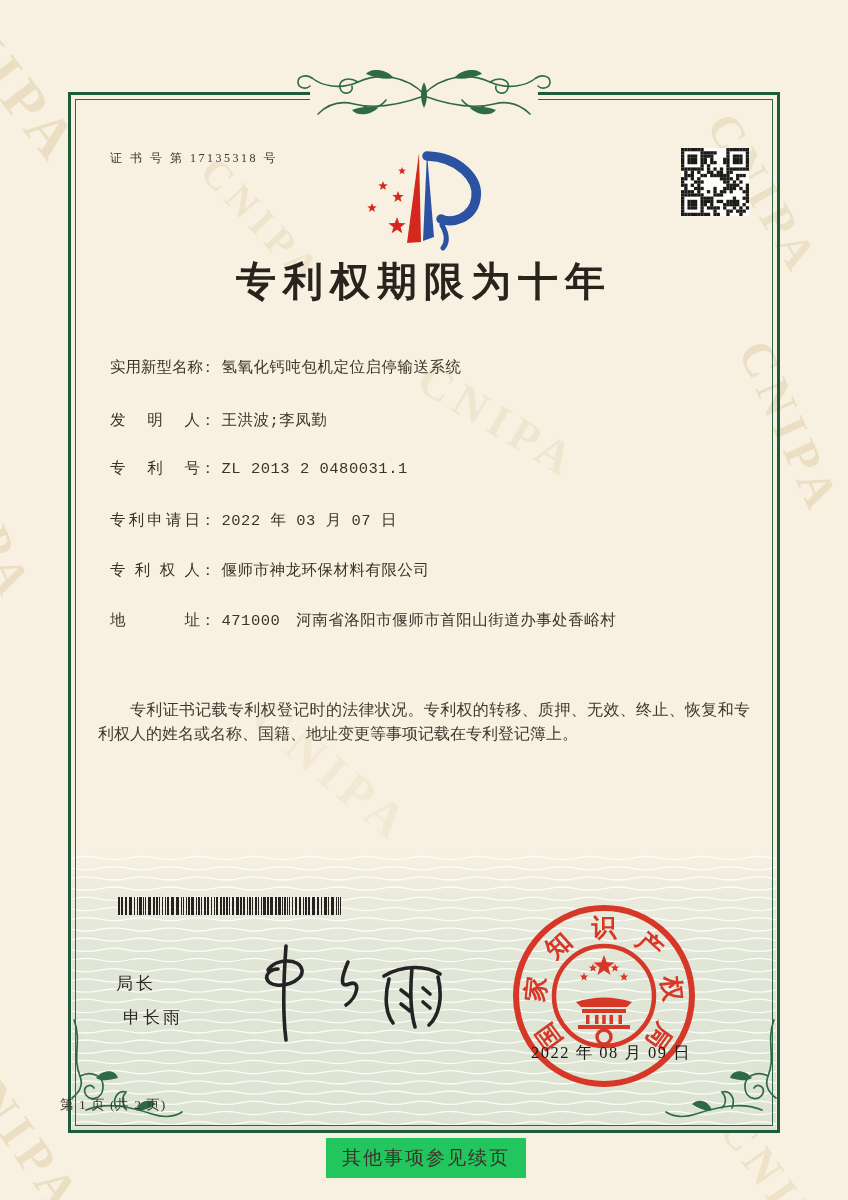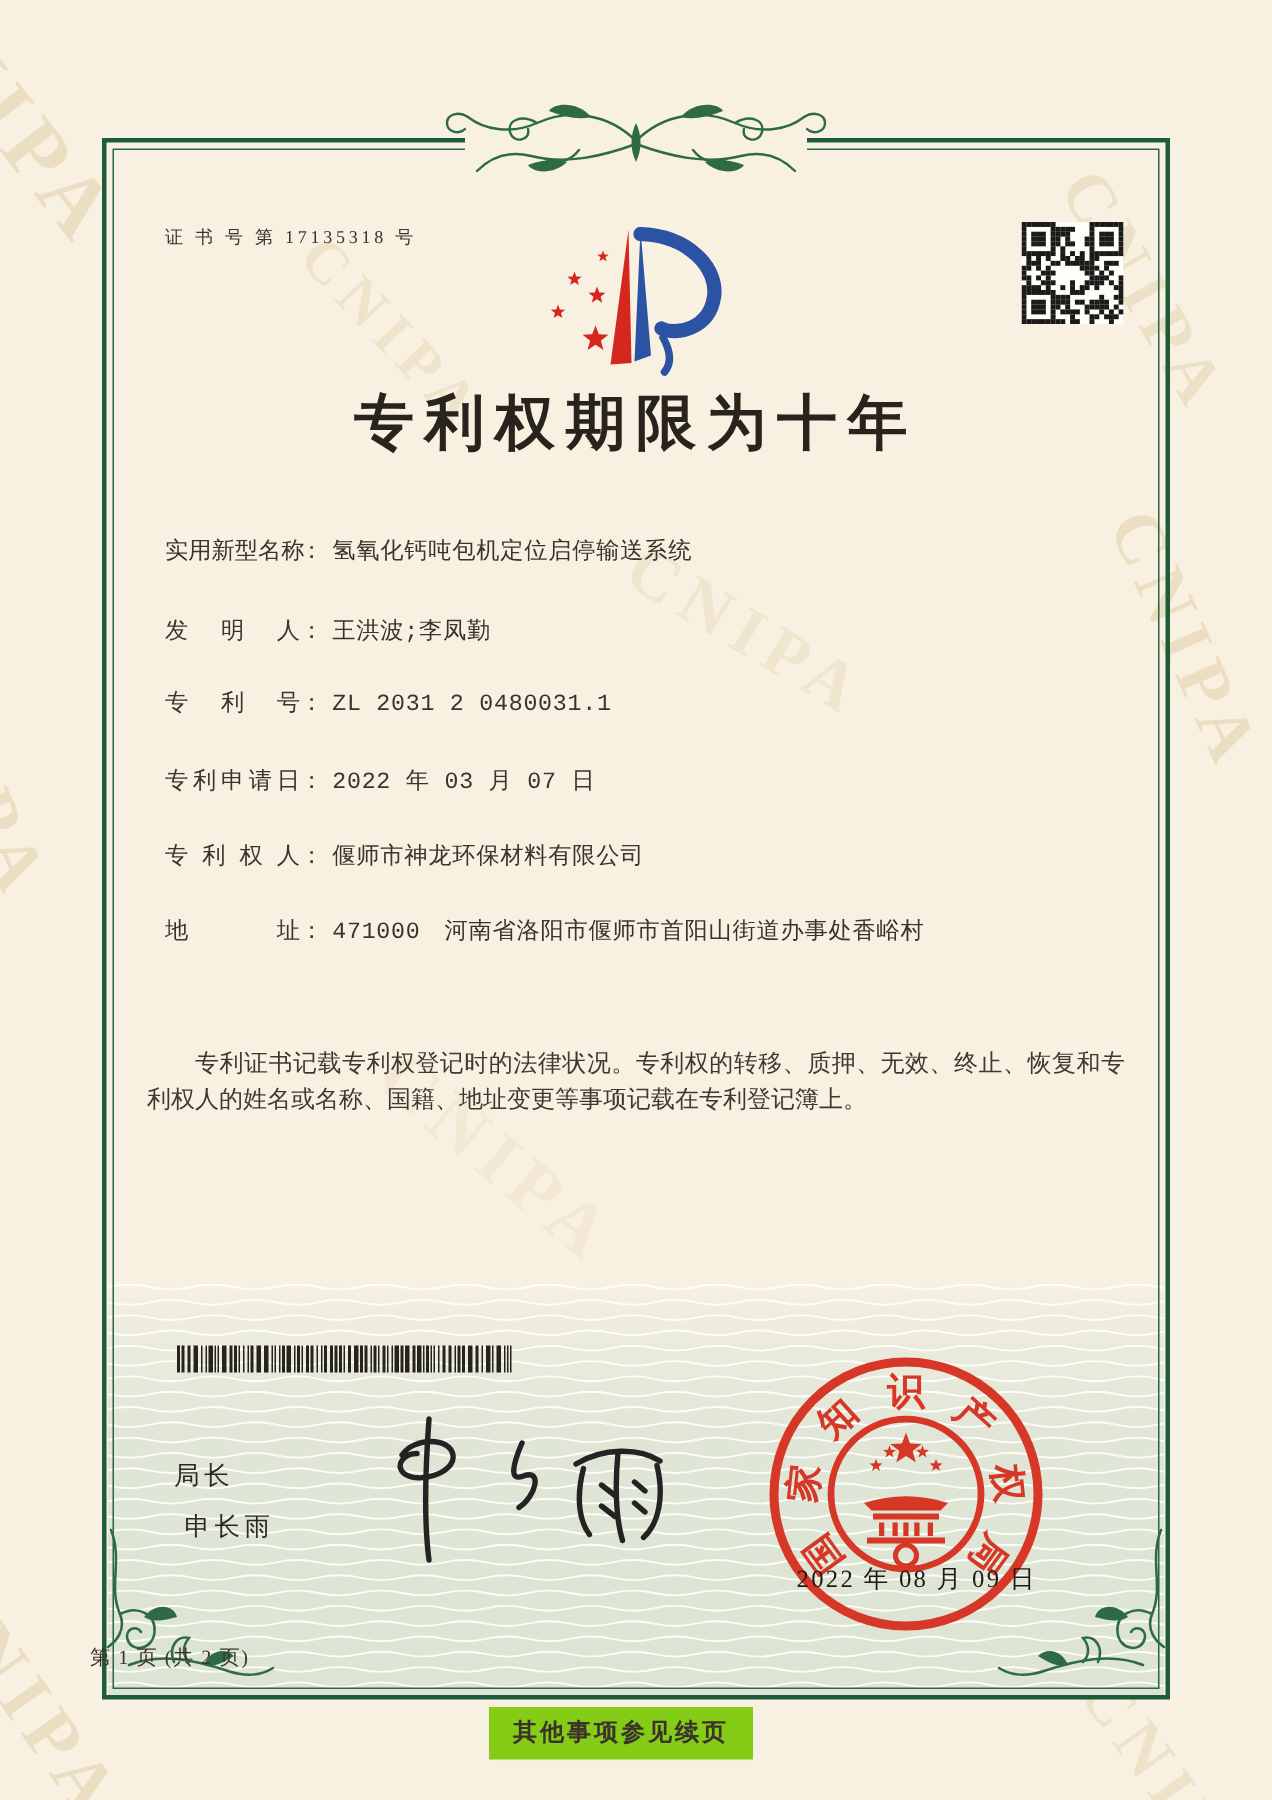--- a/index.html
+++ b/index.html
@@ -39,22 +39,22 @@
     font-size:16px;line-height:23.5px;color:#403830;text-align:justify;}
   .body-text p{margin:0;text-indent:2em;}
   .barcode{position:absolute;left:118px;top:896px;z-index:4;}
   .sig-title{position:absolute;left:116px;top:972px;z-index:4;font-size:17px;letter-spacing:3px;color:#2e2823;}
   .sig-name{position:absolute;left:123px;top:1006px;z-index:4;font-size:17px;letter-spacing:3px;color:#2e2823;font-family:Liberation Mono, monospace;}
   .sig-script{position:absolute;left:252px;top:938px;z-index:4;}
   .seal{position:absolute;left:504px;top:896px;z-index:4;}
   .seal-date{position:absolute;left:531px;top:1042px;z-index:5;font-size:16.5px;letter-spacing:1.5px;color:#1e1a16;white-space:nowrap;}
   .page-info{position:absolute;left:60px;top:1096px;width:700px;z-index:4;text-align:left;
     font-size:13.5px;letter-spacing:1px;color:#3b332b;}
-  .footer-chip{position:absolute;left:326px;top:1138px;z-index:4;background:#84cc16;
-    padding:7px 16px;font-size:16px;letter-spacing:2px;color:#3b332b;box-shadow:0 0 2px rgba(0,0,0,0.03);font-weight:bold;}
+  .footer-chip{position:absolute;left:326px;top:1138px;z-index:4;background:#22c55e;
+    padding:7px 16px;font-size:19px;letter-spacing:2px;color:#3b332b;box-shadow:0 0 2px rgba(0,0,0,0.03);}
 </style>
 </head>
 <body>
 
 <div class="page">
 
   <div class="wm" style="left:-38px;top:-34px;font-size:58px;opacity:.55;transform:rotate(52deg);">CNIPA</div>
   <div class="wm" style="left:225px;top:148px;font-size:40px;opacity:.4;transform:rotate(47deg);">CNIPA</div>
   <div class="wm" style="left:742px;top:104px;font-size:46px;opacity:.5;transform:rotate(60deg);">CNIPA</div>
   <div class="wm" style="left:778px;top:332px;font-size:48px;opacity:.55;transform:rotate(66deg);">CNIPA</div>
@@ -387,21 +387,21 @@
 
   <div class="title">专利权期限为十年</div>
 
   <div class="frow" style="top:357px">
     <span class="flabel">实用新型名称</span><span class="fcolon">：</span><span class="fvalue">氢氧化钙吨包机定位启停输送系统</span>
   </div>
   <div class="frow" style="top:410px">
     <span class="flabel">发明人</span><span class="fcolon">：</span><span class="fvalue">王洪波;李凤勤</span>
   </div>
   <div class="frow" style="top:458px">
-    <span class="flabel">专利号</span><span class="fcolon">：</span><span class="fvalue">ZL 2031 2 0480031.1</span>
+    <span class="flabel">专利号</span><span class="fcolon">：</span><span class="fvalue">ZL 2013 2 0480031.1</span>
   </div>
   <div class="frow" style="top:510px">
     <span class="flabel">专利申请日</span><span class="fcolon">：</span><span class="fvalue">2022 年 03 月 07 日</span>
   </div>
   <div class="frow" style="top:560px">
     <span class="flabel">专利权人</span><span class="fcolon">：</span><span class="fvalue">偃师市神龙环保材料有限公司</span>
   </div>
   <div class="frow" style="top:610px">
     <span class="flabel">地址</span><span class="fcolon">：</span><span class="fvalue">471000　河南省洛阳市偃师市首阳山街道办事处香峪村</span>
   </div>

